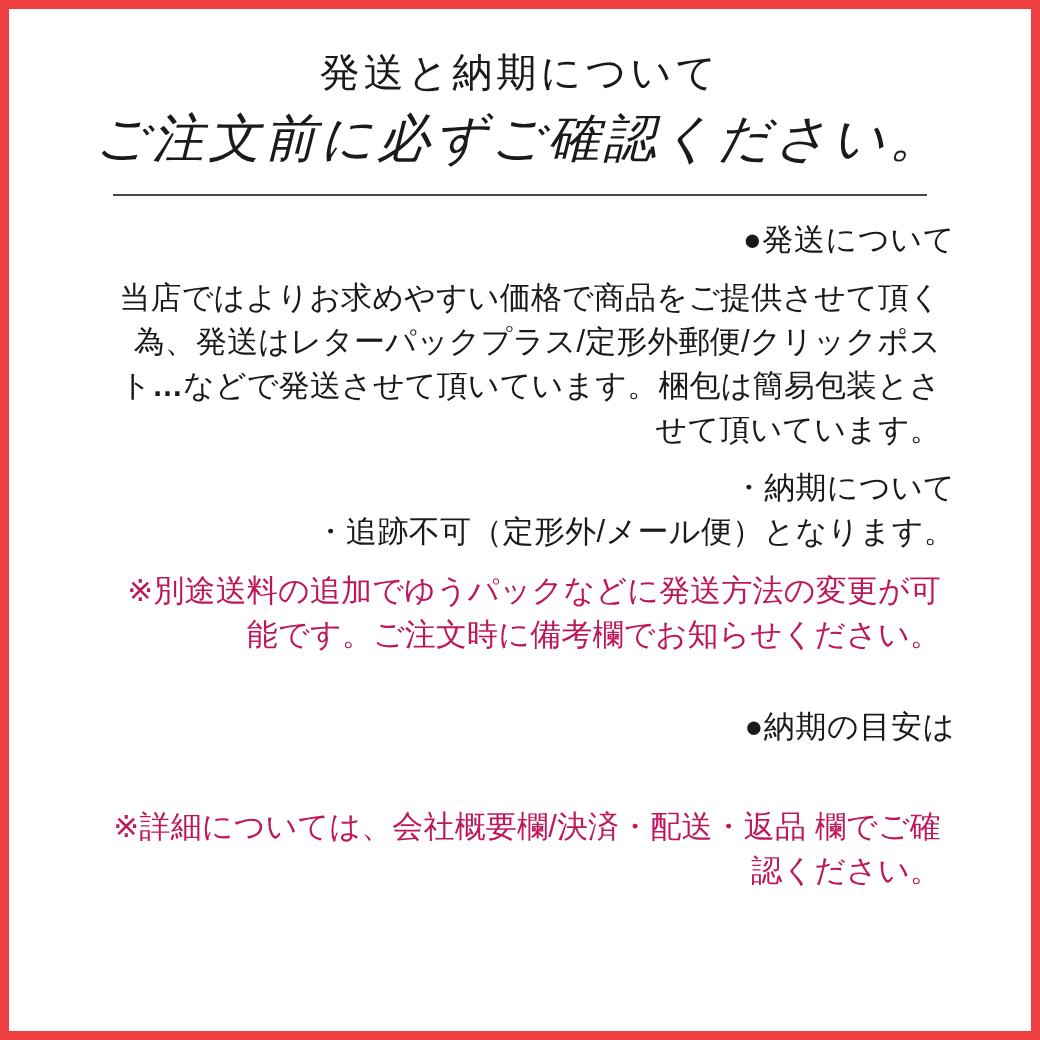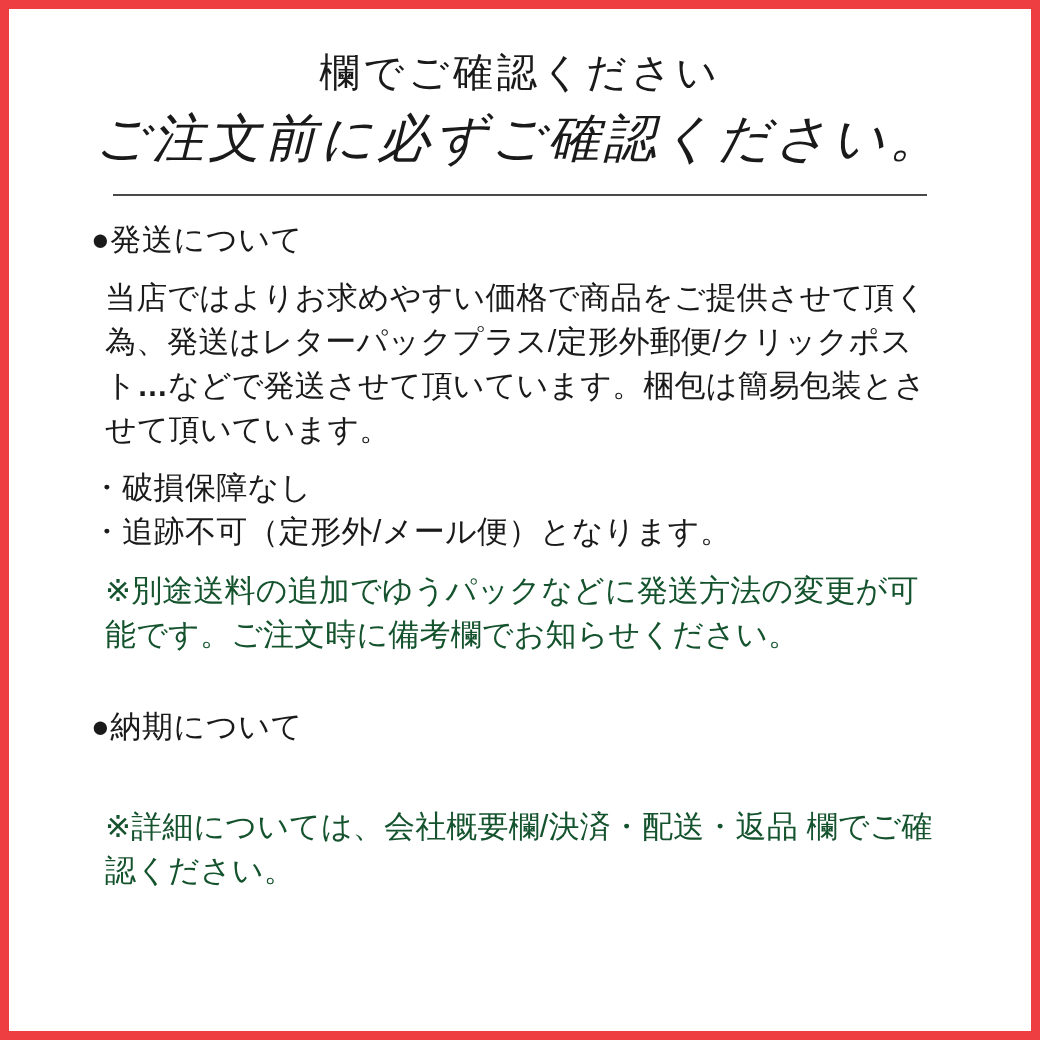--- a/index.html
+++ b/index.html
@@ -47,67 +47,68 @@
     height: 2px;
     background: #4a4a4a;
     margin: 18px 60px 22px 60px;
   }
   .section {
     color: #1a1a1a;
     font-size: 31px;
     line-height: 1.42;
     letter-spacing: 0.01em;
     padding: 0 32px 0 38px;
+    text-align: right;
   }
   .heading {
     margin: 0 0 2px 0;
     font-size: 31px;
     letter-spacing: 0.02em;
   }
   .para {
     margin: 14px;
     font-size: 31px;
     letter-spacing: 0.005em;
   }
   .bullet {
     margin: 0;
     font-size: 31px;
   }
   .red {
-    color: #14532d;
+    color: #be185d;
   }
   .bold {
     font-weight: bold;
   }
   .gap-md { height: 34px; }
   .gap-lg { height: 40px; }
 </style>
 </head>
 <body>
 
 <div class="page">
   <div class="inner">
 
     <div class="title-block">
-      <div class="title-line">欄でご確認ください</div>
+      <div class="title-line">発送と納期について</div>
       <div class="title-line title-line-2">ご注文前に必ずご確認ください。</div>
     </div>
 
     <div class="divider"></div>
 
     <div class="section">
       <p class="heading">●発送について</p>
       <p class="para"><span>当店ではよりお求めやすい価格で商品をご提供させて頂く為、発送はレターパックプラス/定形外郵便/クリックポスト</span><span class="bold">…</span><span>などで発送させて頂いています。梱包は簡易包装とさせて頂いています。</span></p>
-      <p class="bullet">・破損保障なし</p>
+      <p class="bullet">・納期について</p>
       <p class="bullet">・追跡不可（定形外/メール便）となります。</p>
       <p class="para red">※別途送料の追加でゆうパックなどに発送方法の変更が可能です。ご注文時に備考欄でお知らせください。</p>
 
       <div class="gap-md"></div>
 
-      <p class="heading">●納期について</p>
+      <p class="heading">●納期の目安は</p>
 
       <div class="gap-lg"></div>
 
       <p class="para red">※詳細については、会社概要欄/決済・配送・返品 欄でご確認ください。</p>
     </div>
 
   </div>
 </div>
 
 </body></html>

